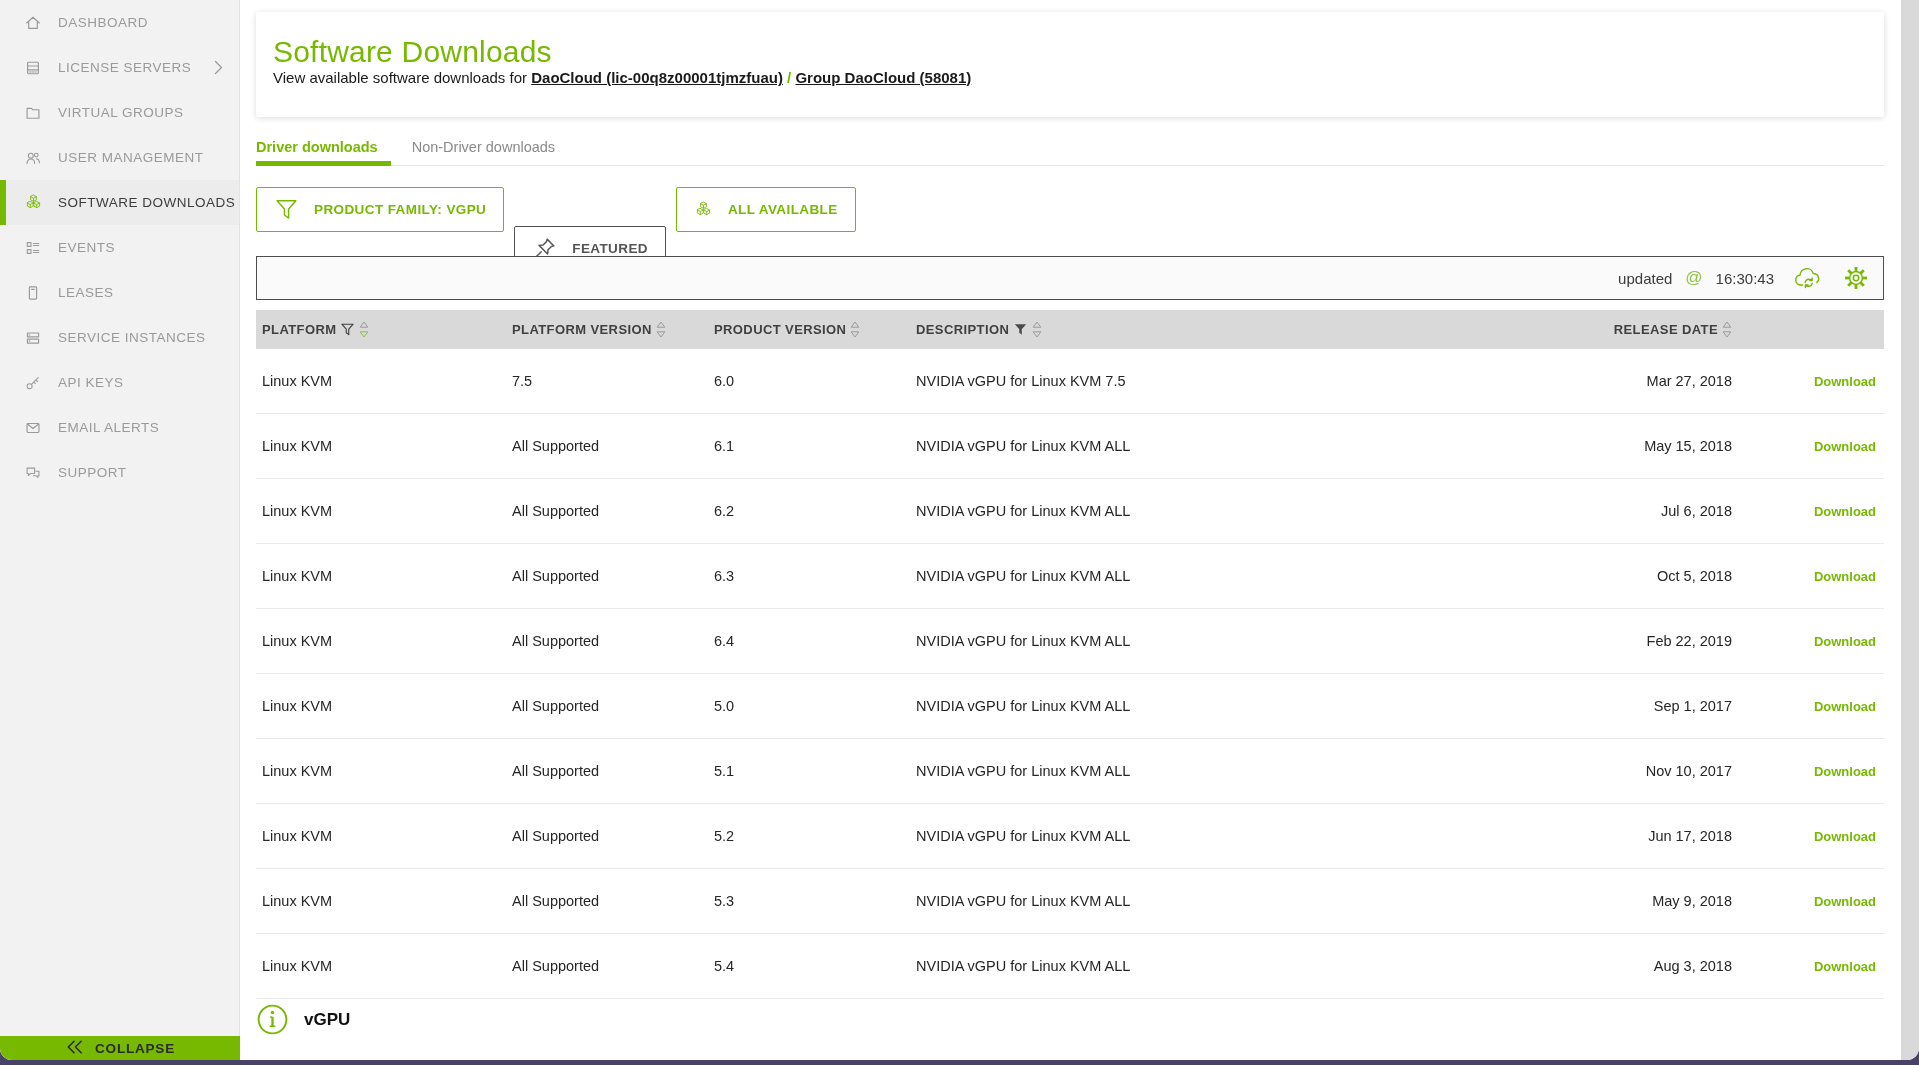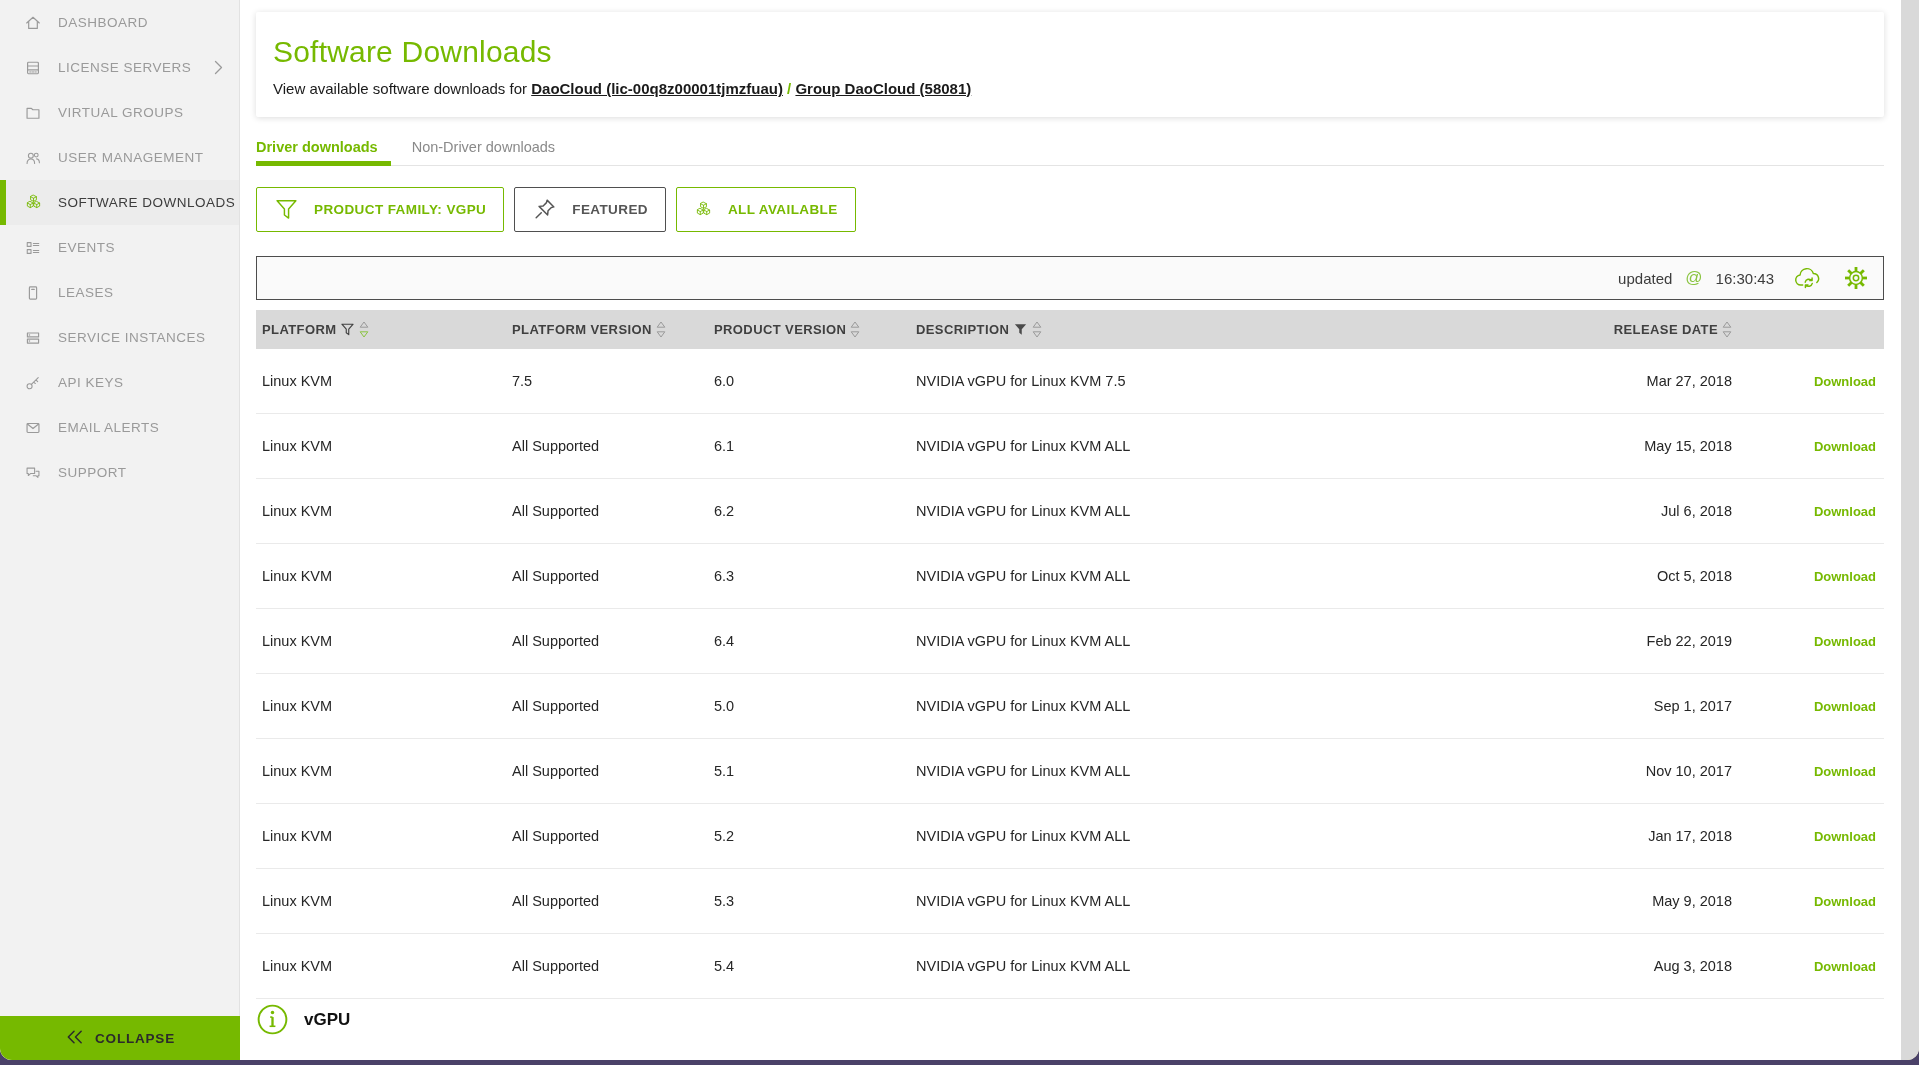--- a/index.html
+++ b/index.html
@@ -29,55 +29,55 @@
   .side-item .icn { width:20px; height:20px; display:flex; align-items:center; justify-content:center; color:#9a9a9a; flex:none; }
   .side-item .lbl { font-size:13.5px; letter-spacing:0.5px; color:#9a9a9a; white-space:nowrap; }
   .side-item.active { background:#ececec; }
   .side-item.active::before {
     content:""; position:absolute; left:0; top:0; bottom:0; width:6px; background:#76b900;
   }
   .side-item.active .lbl { color:#3d3d3d; }
   .side-item.active .icn { color:#76b900; }
   .side-item .chev { position:absolute; left:214px; color:#9a9a9a; display:flex; }
   .collapse-btn {
-    position:absolute; left:0; bottom:0; width:240px; height:44px;
+    position:absolute; left:0; bottom:0; width:240px; height:24px;
     background:#76b900; color:#2b2b2b; display:flex; align-items:center;
     justify-content:center; gap:11px; font-size:13.5px; font-weight:bold;
     letter-spacing:0.8px; cursor:pointer; border:none;
   }
   
   .main { position:absolute; left:240px; right:18px; top:0; bottom:0; background:#fff; }
   .header-card {
     position:absolute; left:16px; top:12px; width:1628px; height:105px;
     background:#fff; box-shadow:0 1px 6px rgba(0,0,0,0.14); border-radius:2px;
     padding:23px 0 0 17px;
   }
   .page-title { font-size:30px; font-weight:300; color:#76b900; letter-spacing:0.2px; }
-  .subtitle { margin-top:11px; font-size:15px; color:#1a1a1a; }
+  .subtitle { font-size:15px; color:#1a1a1a; }
   .subtitle a { color:#1a1a1a; font-weight:bold; text-decoration:underline; cursor:pointer; }
   .subtitle .sep { color:#76b900; font-weight:bold; }
   .tabs {
     position:absolute; left:16px; top:139px; width:1628px;
     display:flex; gap:34px; border-bottom:1px solid #e4e4e4;
   }
   .tab { font-size:14.5px; padding-bottom:10px; cursor:pointer; position:relative; white-space:nowrap; }
   .tab.active { color:#76b900; font-weight:bold; }
   .tab.active::after {
     content:""; position:absolute; left:0; right:-13px; bottom:-1px; height:5px; background:#76b900;
   }
   .tab.inactive { color:#8a8a8a; }
   .filters { position:absolute; left:16px; top:187px; display:flex; gap:10px; }
   .fbtn {
     height:45px; background:#fff; border-radius:2px; display:flex; align-items:center;
     gap:15px; padding:0 17px; font-size:13.5px; font-weight:bold; letter-spacing:0.4px;
     cursor:pointer; white-space:nowrap;
   }
   .fbtn .ficn { display:flex; }
   .fbtn.green { border:1px solid #76b900; color:#76b900; }
-  .fbtn.dark  { border:1px solid #4f4f4f; color:#555; }
+  .fbtn.dark  { border:1px solid #4f4f4f; color:#555;margin-top:39px; }
   .status-bar {
     position:absolute; left:16px; top:256px; width:1628px; height:44px;
     border:1px solid #4d4d4d; background:#fafafa; display:flex; align-items:center;
     justify-content:flex-end; gap:13px; padding-right:14px; font-size:15px; color:#3c3c3c;
   }
   .status-bar .at { color:#8ac440; font-size:17px; }
   .status-bar .sicn { color:#76b900; display:flex; cursor:pointer; }
   
   .tbl { position:absolute; left:16px; top:310px; width:1628px; }
   .thead, .trow {
@@ -424,21 +424,21 @@
             <div class="td">5.1</div>
             <div class="td">NVIDIA vGPU for Linux KVM ALL</div>
             <div class="td right">Nov 10, 2017</div>
             <div class="td action"><a class="dl-link">Download</a></div>
           </div>
           <div class="trow">
             <div class="td">Linux KVM</div>
             <div class="td">All Supported</div>
             <div class="td">5.2</div>
             <div class="td">NVIDIA vGPU for Linux KVM ALL</div>
-            <div class="td right">Jan 17, 2018</div>
+            <div class="td right">Jun 17, 2018</div>
             <div class="td action"><a class="dl-link">Download</a></div>
           </div>
           <div class="trow">
             <div class="td">Linux KVM</div>
             <div class="td">All Supported</div>
             <div class="td">5.3</div>
             <div class="td">NVIDIA vGPU for Linux KVM ALL</div>
             <div class="td right">May 9, 2018</div>
             <div class="td action"><a class="dl-link">Download</a></div>
           </div>

